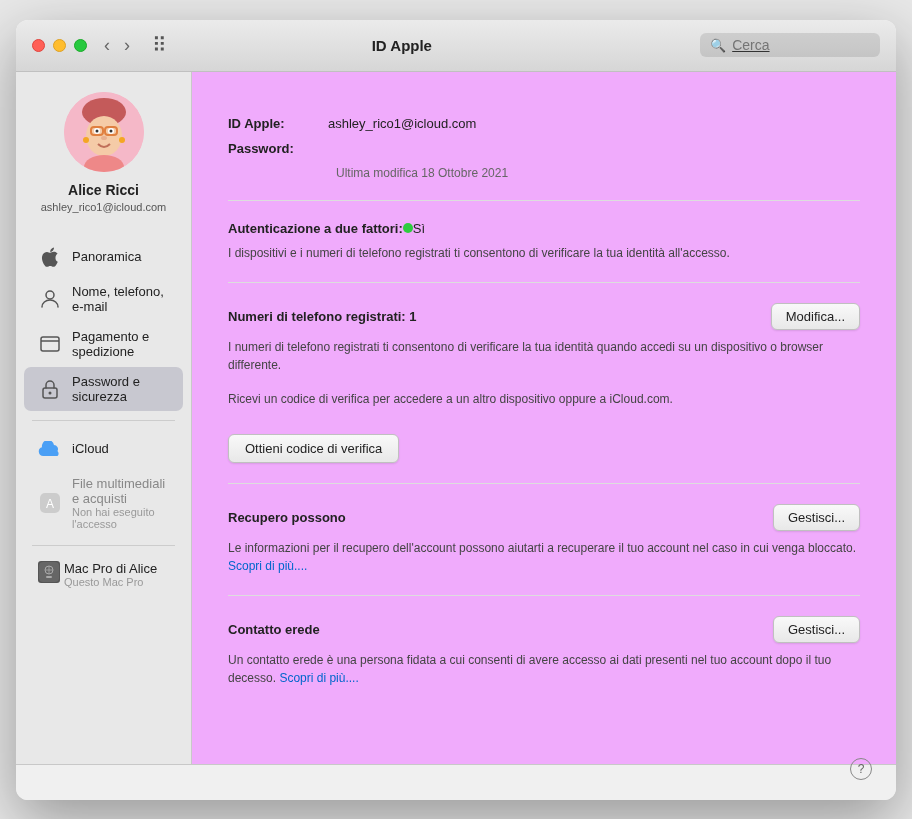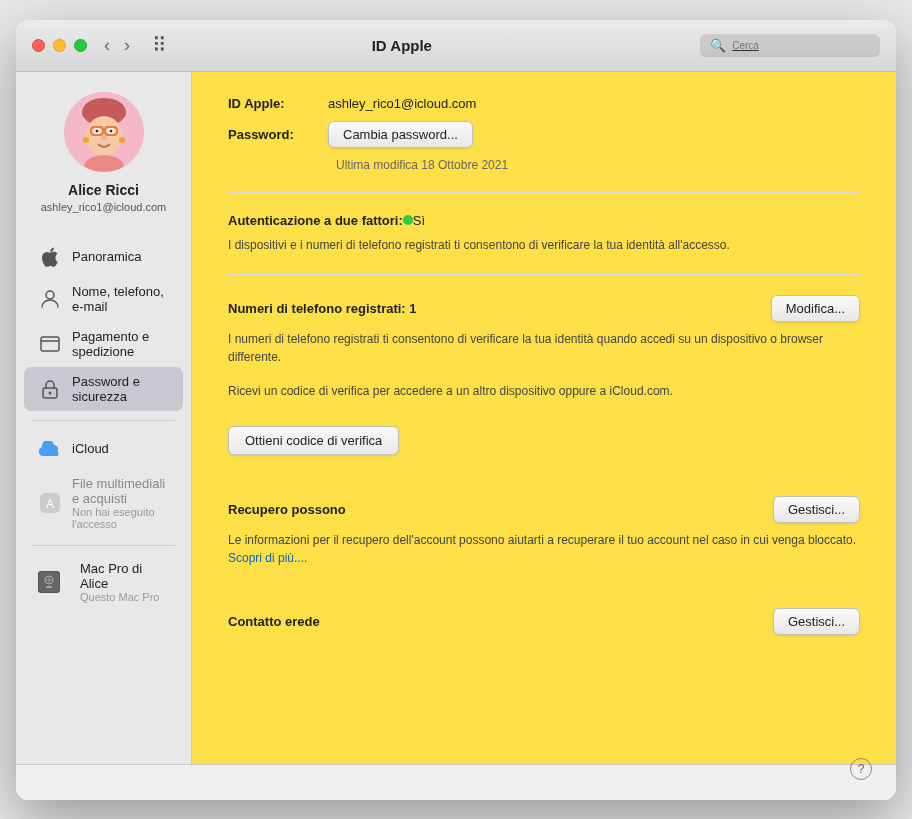--- a/index.html
+++ b/index.html
@@ -94,21 +94,21 @@
       border-radius: 6px;
       padding: 4px 10px;
       gap: 6px;
       width: 180px;
     }
 
     .search-bar input {
       background: none;
       border: none;
       outline: none;
-      font-size: 10px;
+      font-size: 14px;
       color: #333;
       width: 100%;
       text-decoration: underline;
     }
 
     .search-icon-svg {
       color: #888;
       font-size: 13px;
     }
 
@@ -242,22 +242,22 @@
       display: flex;
       align-items: center;
       justify-content: center;
       font-size: 12px;
       color: white;
     }
 
     
     .detail-panel {
       flex: 1;
-      background: #fde047;
-      padding: 24px 36px;
+      background: #f0abfc;
+      padding: 44px 36px;
       overflow-y: auto;
     }
 
     .detail-row {
       display: flex;
       align-items: center;
       margin-bottom: 10px;
     }
 
     .detail-label {
@@ -509,21 +509,21 @@
           <div>
             <div class="main-label">File multimediali e acquisti</div>
             <div class="sub-label">Non hai eseguito l'accesso</div>
           </div>
         </div>
       </div>
 
       <div class="sidebar-divider"></div>
 
       <div class="sidebar-item-sub">
-        <div style="display:flex;align-items:center;gap:20px;">
+        <div style="display:flex;gap:4px;">
           <div class="macpro-icon">
             <svg width="22" height="22" viewBox="0 0 22 22" fill="none" xmlns="http://www.w3.org/2000/svg">
               <rect x="1" y="1" width="20" height="20" rx="4" fill="#666"></rect>
               <circle cx="11" cy="9" r="4" fill="none" stroke="#aaa" stroke-width="1"></circle>
               <line x1="11" y1="5" x2="11" y2="13" stroke="#aaa" stroke-width="0.8"></line>
               <line x1="7" y1="9" x2="15" y2="9" stroke="#aaa" stroke-width="0.8"></line>
               <rect x="8" y="15" width="6" height="2" rx="1" fill="#aaa"></rect>
             </svg>
           </div>
           <div>
@@ -537,21 +537,20 @@
     <div class="detail-panel">
       
       <div class="detail-row">
         <span class="detail-label">ID Apple:</span>
         <span class="detail-value">ashley_rico1@icloud.com</span>
       </div>
 
       
       <div class="detail-row">
         <span class="detail-label">Password:</span>
-        <button class="btn-default">Cambia password...</button>
       </div>
       <div class="last-modified">Ultima modifica 18 Ottobre 2021</div>
 
       <div class="section-divider"></div>
 
       
       <div class="two-factor-row">
         <span class="two-factor-label">Autenticazione a due fattori:</span>
         <span class="green-dot"></span>
         <span class="two-factor-status">Sì</span>
@@ -583,19 +582,23 @@
         <a class="link-text">Scopri di più....</a>
       </p>
 
       <div class="section-divider"></div>
 
       
       <div class="section-header-row">
         <span class="section-title">Contatto erede</span>
         <button class="btn-default">Gestisci...</button>
       </div>
+      <p class="description-text">
+        <span>Un contatto erede è una persona fidata a cui consenti di avere accesso ai dati presenti nel tuo account dopo il tuo decesso.</span>
+        <a class="link-text">Scopri di più....</a>
+      </p>
     </div>
   </div>
 
   <div class="bottom-bar">
     <button class="help-btn">?</button>
   </div>
 </div>
 
 </body></html>

